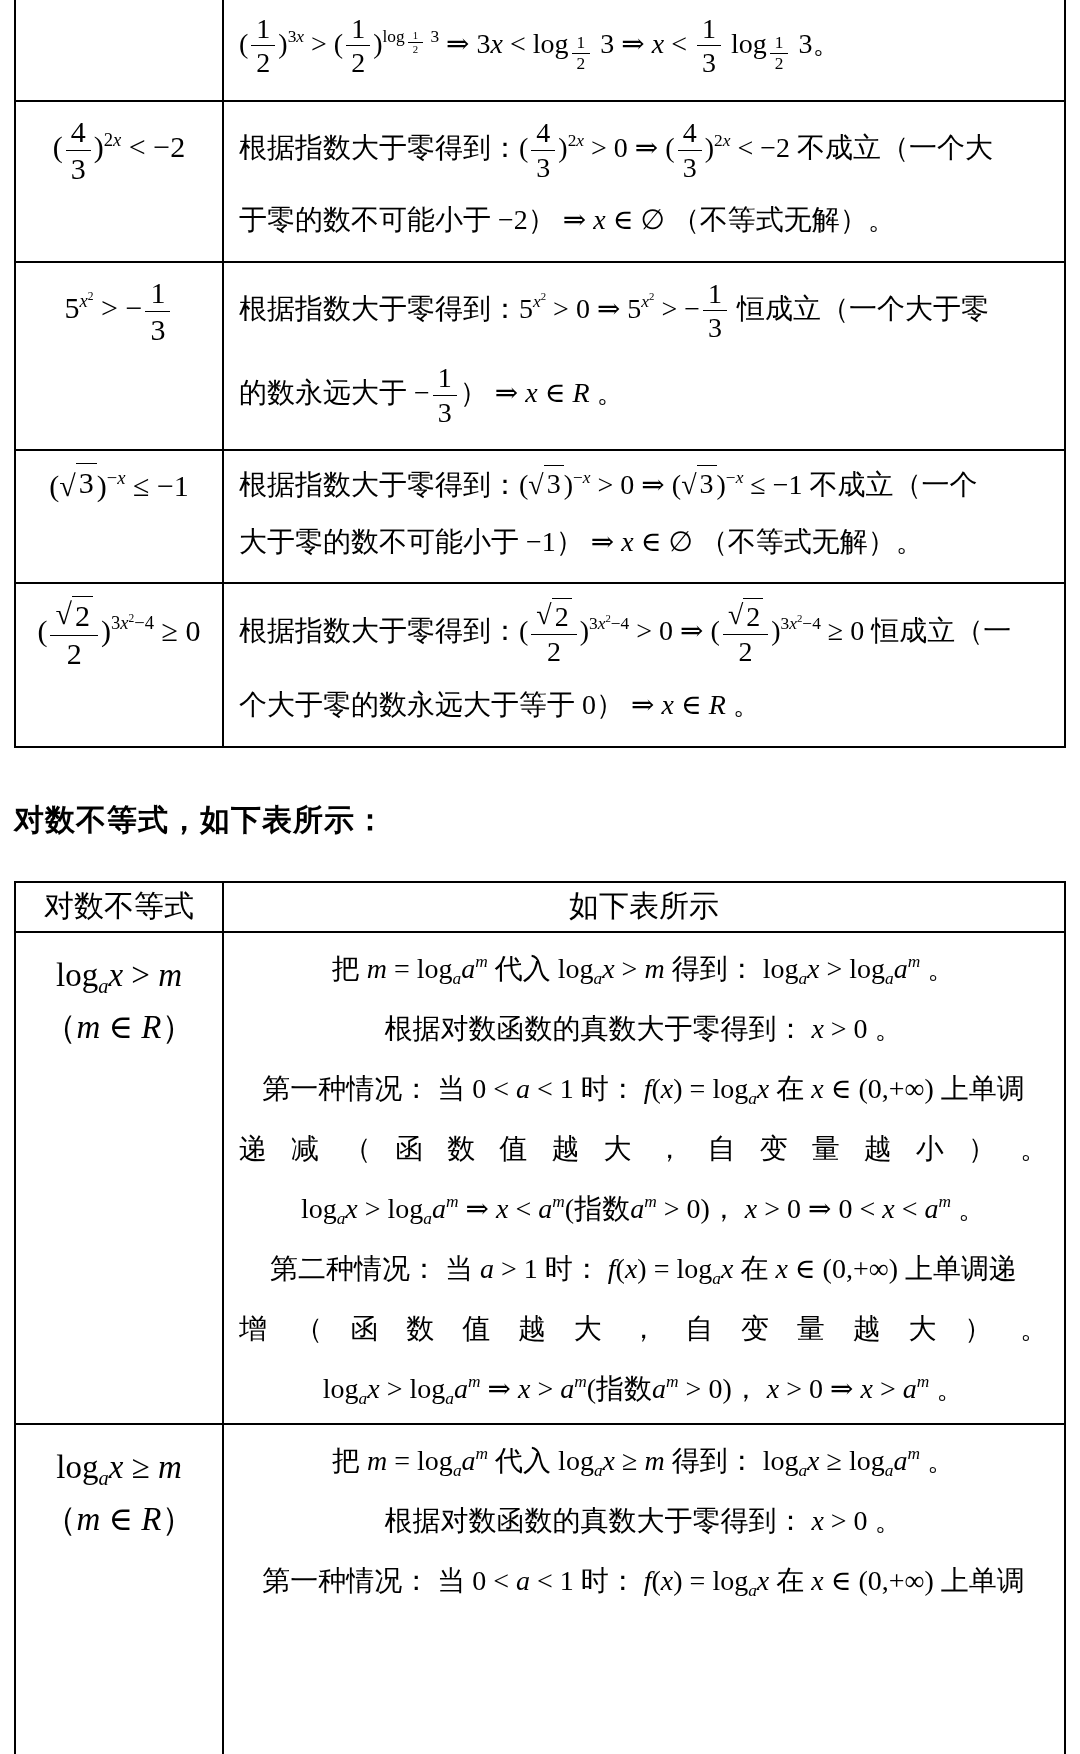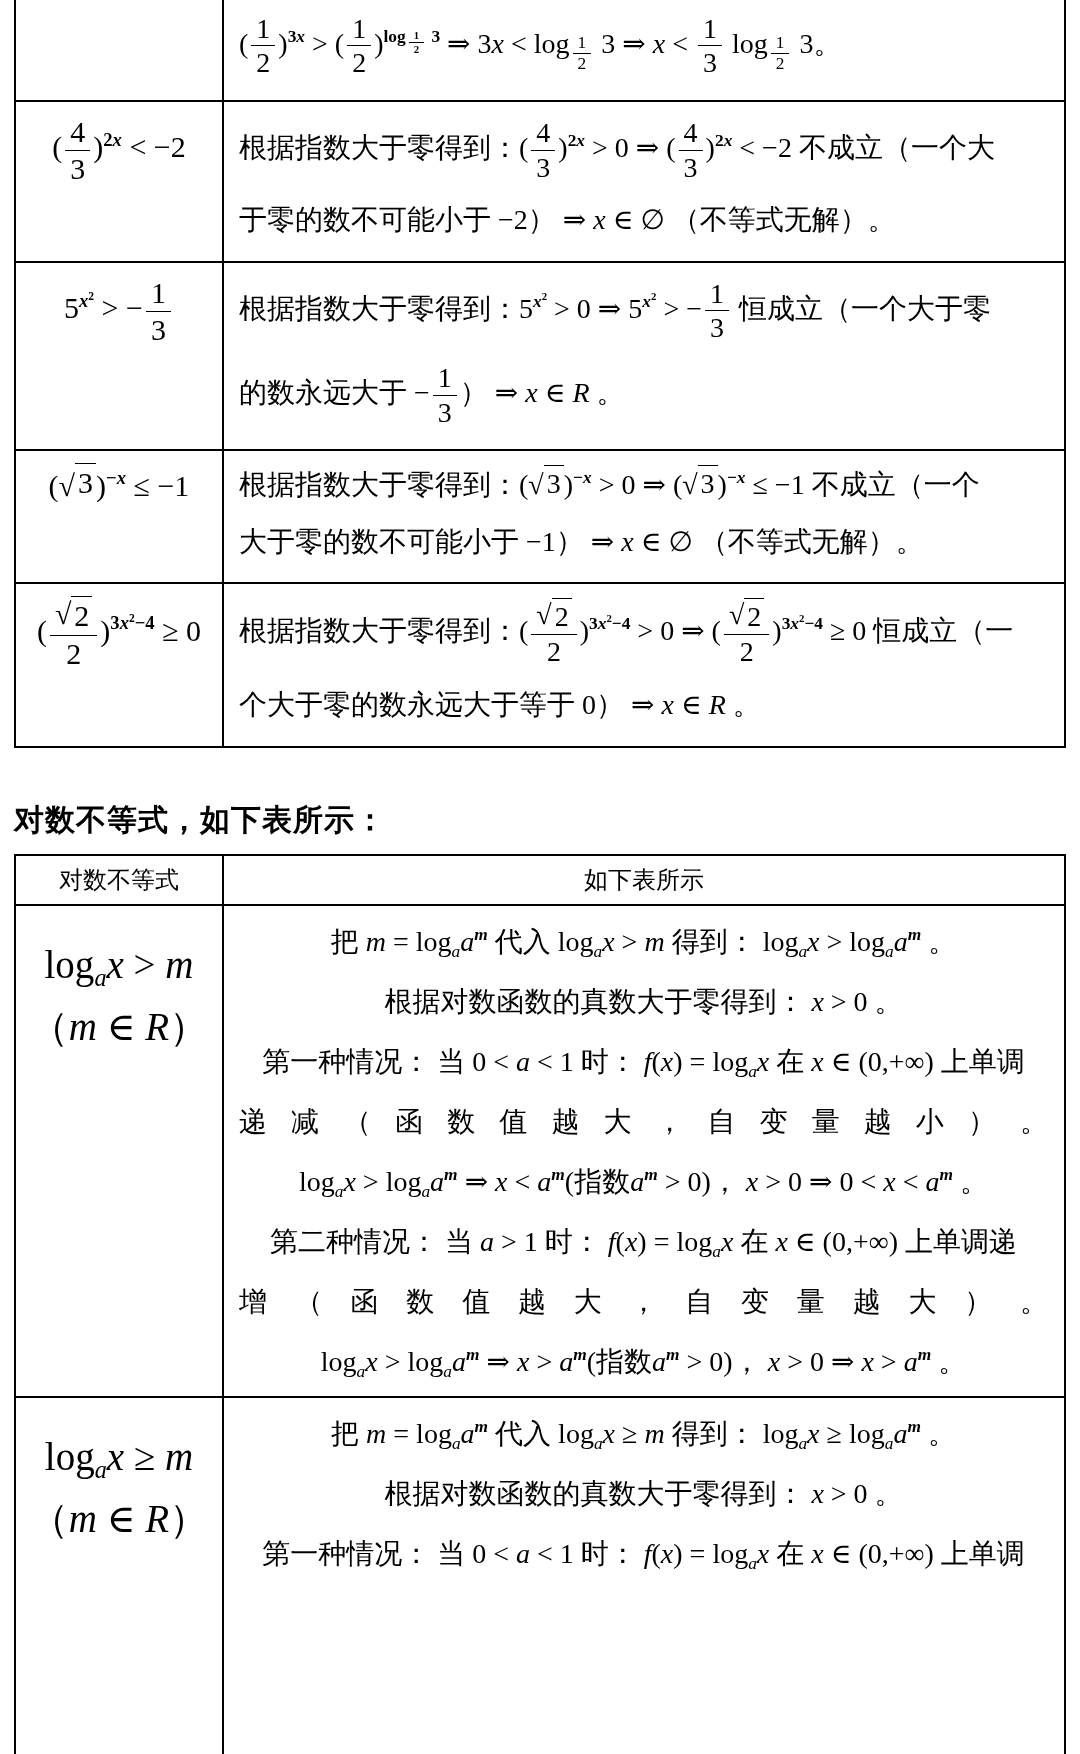--- a/index.html
+++ b/index.html
@@ -20,30 +20,30 @@
   .t1 tr:nth-child(5){height:156px;}
   .t1 tr:first-child td{vertical-align:bottom;}
   .t1 tr:first-child .sline{margin-bottom:16px;}
 
   .rcell{padding:6px 16px 4px 15px;}
   .lcell{text-align:center;padding-top:12px;font-size:30px;}
   .ineq-line{line-height:1.5;}
 
   .t1 .sline{font-size:28px;line-height:1.45;margin:8px 0 16px;}
 
-  .heading{font-size:30px;font-weight:bold;margin:52px 0 13px 14px;letter-spacing:1px;}
-
-  .t2 th{font-size:24px;font-weight:normal;text-align:center;vertical-align:middle;height:50px;}
+  .heading{font-size:30px;font-weight:bold;margin:52px 0 40px 14px;letter-spacing:1px;}
+
+  .t2 th{font-size:30px;font-weight:normal;text-align:center;vertical-align:middle;height:50px;}
   .t2 tbody tr:nth-child(1){height:489px;}
   .t2 tbody tr:nth-child(2){height:520px;}
   .t2 .sline{font-size:28px;line-height:60px;text-align:center;}
-  .t2 .lcell{font-size:39px;padding-top:28px;}
+  .t2 .lcell{font-size:33px;padding-top:16px;}
   .t2 .lcell .ineq-line{line-height:1.6;}
 
-  sup{font-size:0.62em;vertical-align:0.62em;line-height:0;font-weight:bold;}
+  sup{font-size:0.62em;vertical-align:0.62em;line-height:0;}
   sub{font-size:0.62em;vertical-align:-0.32em;line-height:0;}
   i{font-style:italic;}
 
   .frac{display:inline-flex;flex-direction:column;align-items:center;vertical-align:middle;margin:0 3px;text-align:center;}
   .frac .fn{display:block;border-bottom:1.5px solid #000;padding:0 5px;line-height:1.2;}
   .frac .fd{display:block;padding:0 5px;line-height:1.2;}
 
   .sqrt{display:inline-flex;align-items:flex-start;}
   .sqrt .rbar{border-top:1.5px solid #000;padding:0 3px;line-height:1.25;}
 

